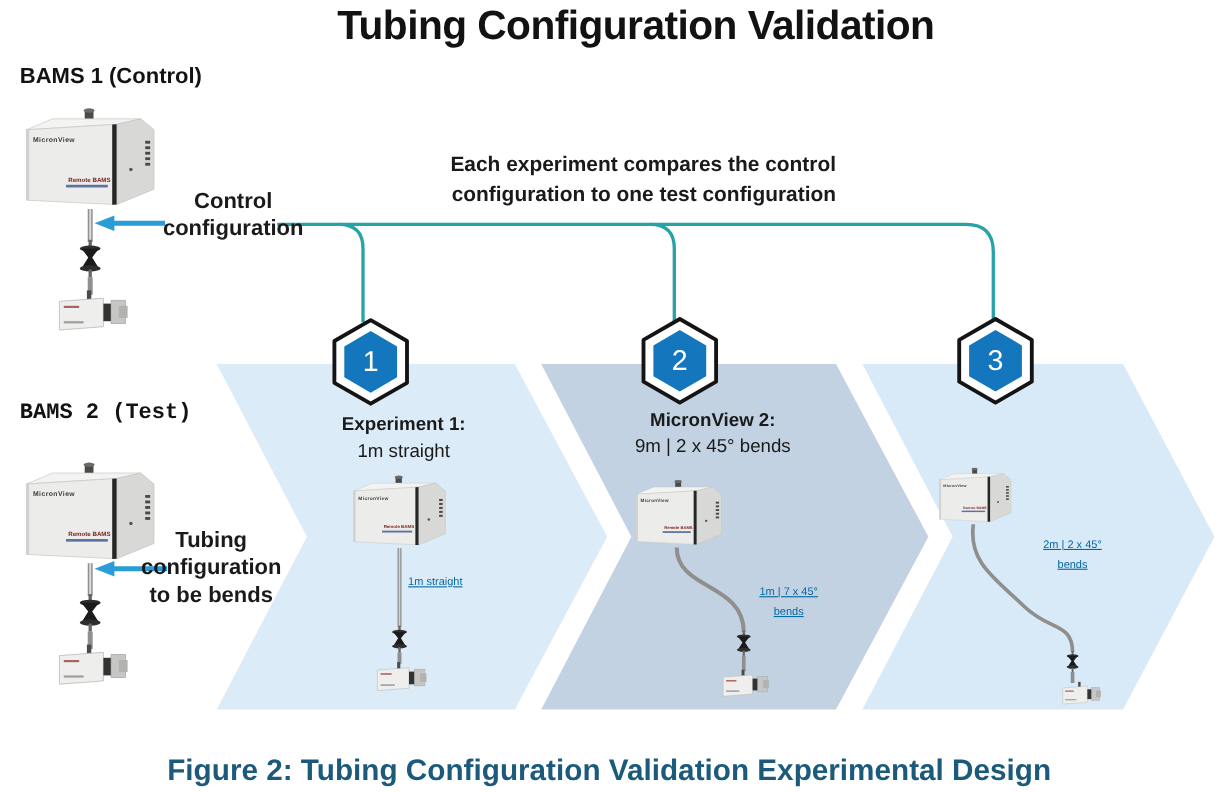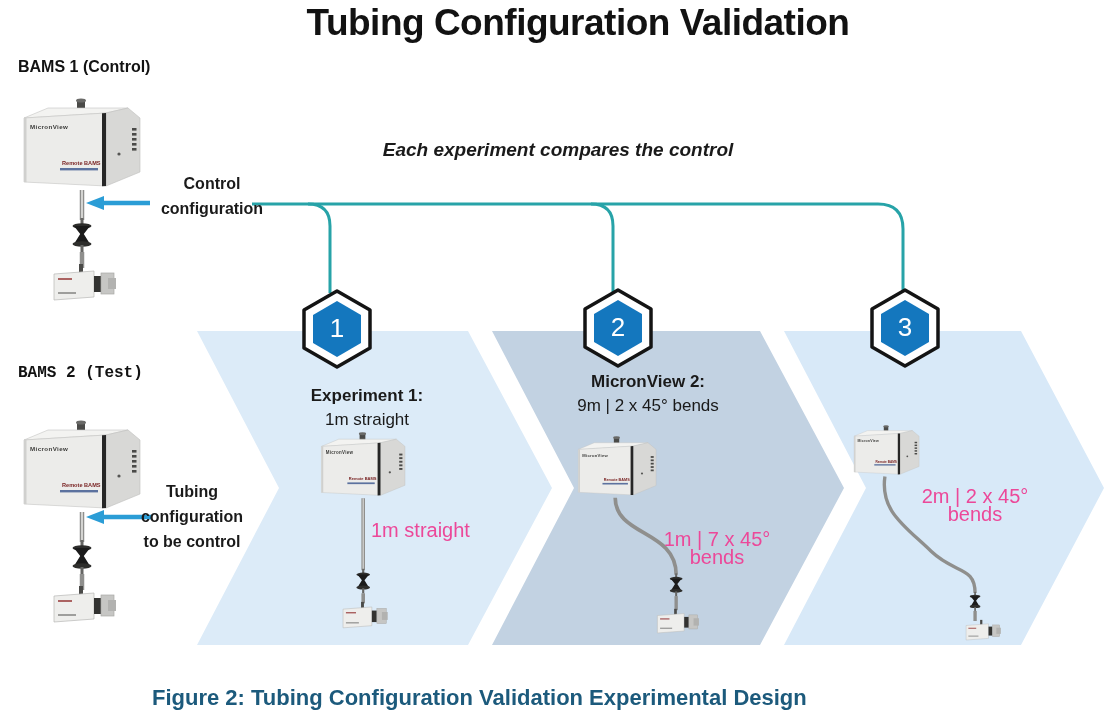--- a/index.html
+++ b/index.html
@@ -1,28 +1,28 @@
 <!DOCTYPE html>
 <html><head>
 <meta charset="utf-8">
 <style>
   html,body{margin:0;padding:0;background:#fff;}
   .stage{position:relative;width:1116px;height:720px;background:#ffffff;
          font-family:"Liberation Sans",sans-serif;color:#111;overflow:hidden;}
   .abs{position:absolute;}
   .page-title{left:0;right:0;top:2px;text-align:center;font-size:37px;font-weight:bold;
               letter-spacing:-0.5px;color:#121212;padding-left:40px;}
-  .bams-heading{font-size:16px;font-weight:bold;color:#121212;}
-  .note{left:356px;top:136px;width:404px;text-align:center;font-size:19px;font-weight:bold;
-        line-height:28px;color:#1a1a1a;font-style:italic;}
-  .side-label{font-size:16px;font-weight:bold;text-align:center;line-height:25px;color:#1a1a1a;}
+  .bams-heading{font-size:20px;font-weight:bold;color:#121212;}
+  .note{left:356px;top:136px;width:404px;text-align:right;font-size:19px;font-weight:bold;
+        line-height:28px;color:#1a1a1a;}
+  .side-label{font-size:20px;font-weight:bold;text-align:center;line-height:25px;color:#1a1a1a;}
   .exp-block{width:200px;text-align:center;line-height:24px;font-size:17px;color:#1a1a1a;}
   .exp-block .exp-title{font-weight:bold;}
-  .tube-label{color:#ec4899;font-size:20px;line-height:18px;text-align:center;white-space:nowrap;}
-  .caption{font-size:22px;font-weight:bold;color:#1c5a7c;white-space:nowrap;}
+  .tube-label{color:#0369a1;font-size:10px;line-height:18px;text-align:center;white-space:nowrap;text-decoration:underline;}
+  .caption{font-size:27px;font-weight:bold;color:#1c5a7c;white-space:nowrap;}
   .hex-num{color:#ffffff;font-size:26px;transform:translate(-50%,-52%);line-height:1;}
   svg{position:absolute;left:0;top:0;}
 </style>
 </head>
 <body>
 
 <div class="stage">
 
   <svg width="1116" height="720" viewBox="0 0 1116 720">
     <defs>
@@ -139,38 +139,39 @@
     </g>
   </svg>
 
   <div class="abs page-title">Tubing Configuration Validation</div>
 
   <div class="abs bams-heading" style="left:18px;top:58px;">BAMS 1 (Control)</div>
   <div class="abs bams-heading" style="left:18px;top:364px;font-family:Liberation Mono, monospace;">BAMS 2 (Test)</div>
 
   <div class="abs note">
     <div>Each experiment compares the control</div>
+    <div>configuration to one test configuration</div>
   </div>
 
   <div class="abs side-label" style="left:132px;top:171px;width:160px;">
     <div>Control</div>
     <div>configuration</div>
   </div>
 
   <div class="abs side-label" style="left:112px;top:479px;width:160px;">
     <div>Tubing</div>
     <div>configuration</div>
-    <div>to be control</div>
+    <div>to be bends</div>
   </div>
 
   <div class="abs hex-num" style="left:337px;top:329px;">1</div>
   <div class="abs hex-num" style="left:618px;top:328px;">2</div>
   <div class="abs hex-num" style="left:905px;top:328px;">3</div>
 
-  <div class="abs exp-block" style="left:267px;top:384px;">
+  <div class="abs exp-block" style="left:267px;top:374px;">
     <div class="exp-title">Experiment 1:</div>
     <div>1m straight</div>
   </div>
   <div class="abs exp-block" style="left:548px;top:370px;">
     <div class="exp-title">MicronView 2:</div>
     <div>9m | 2 x 45° bends</div>
   </div>
 
   <div class="abs tube-label" style="left:371px;top:521px;text-align:left;">1m straight</div>
 

